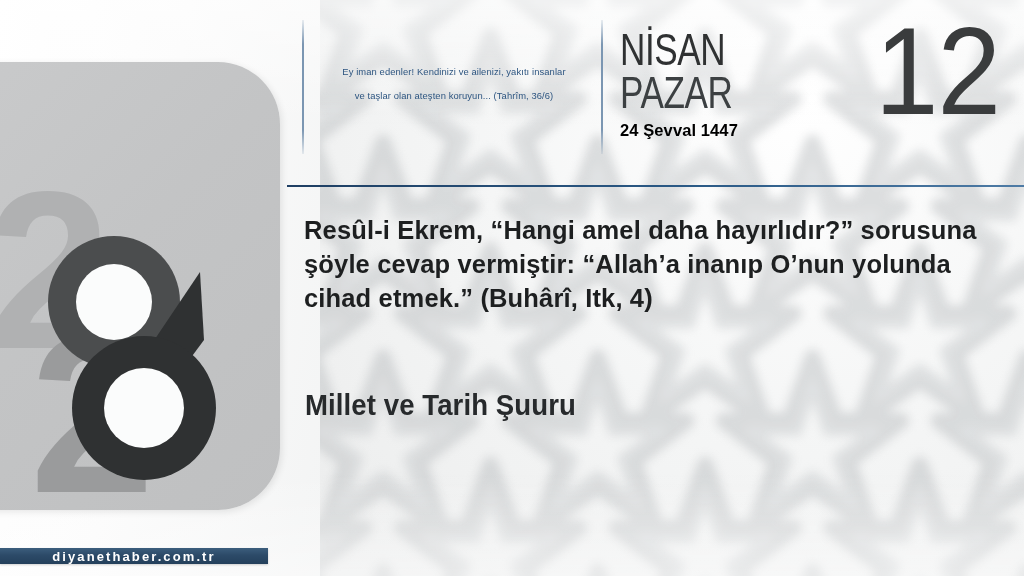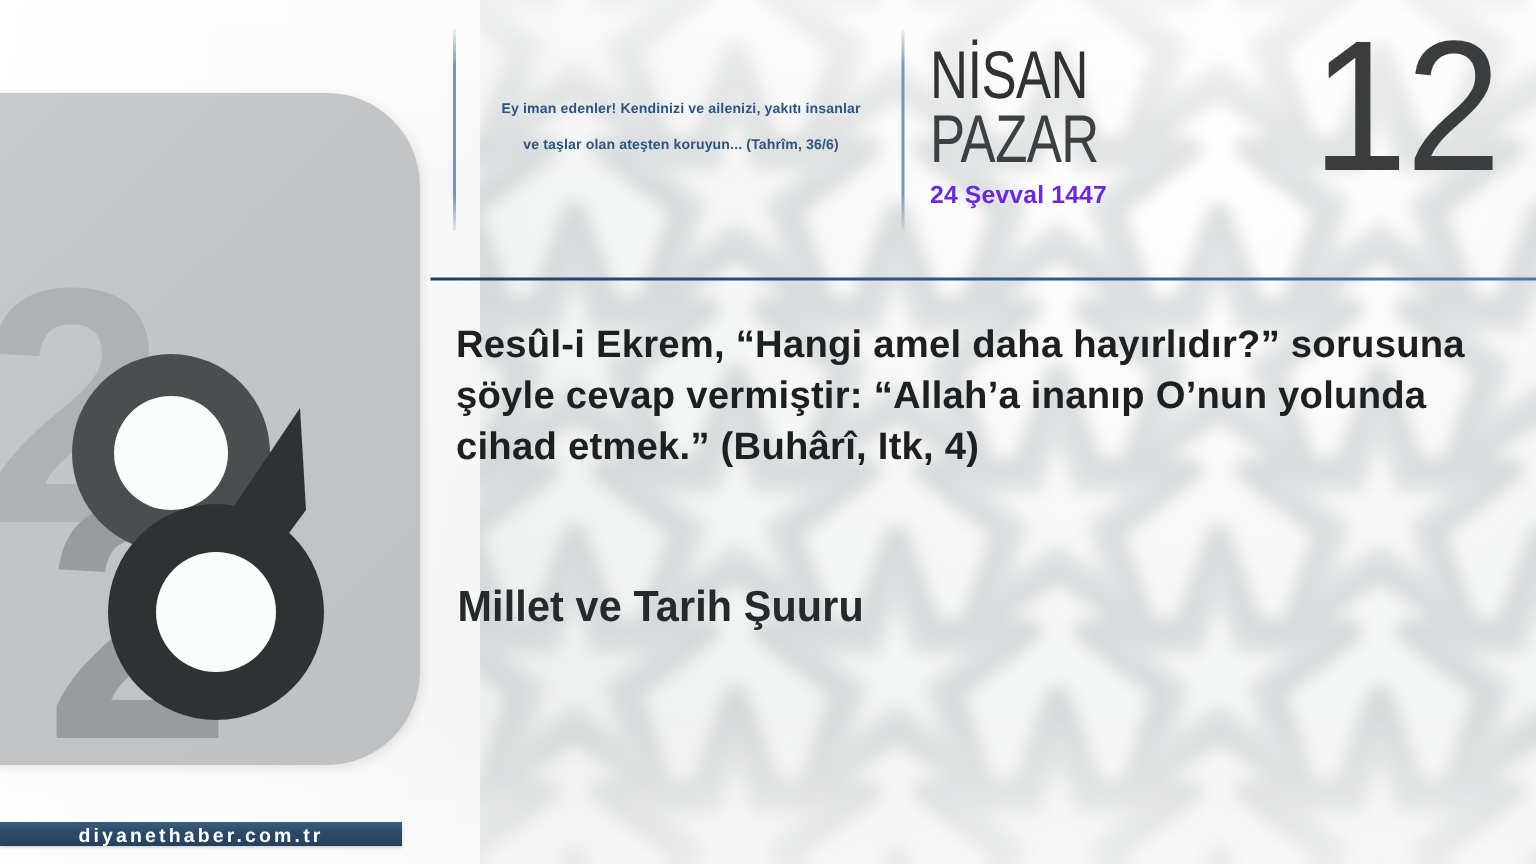--- a/index.html
+++ b/index.html
@@ -68,21 +68,21 @@
 
   
   .verse-block {
     position: absolute;
     left: 312px;
     top: 60px;
     width: 284px;
     text-align: center;
     color: #2d5580;
     font-size: 9.4px;
-    font-weight: bold;
+    font-weight: normal;
     line-height: 2.6;
     letter-spacing: 0.1px;
   }
   .verse-line { display: block; white-space: nowrap; }
 
   .divider-v {
     position: absolute;
     top: 20px;
     width: 2px;
     height: 134px;
@@ -105,21 +105,21 @@
     font-size: 45px;
     line-height: 0.96;
     letter-spacing: -0.5px;
     transform: scaleX(0.78);
     transform-origin: left center;
   }
   .weekday { color: #3c4042; }
   .hijri {
     display: block;
     margin-top: 7px;
-    color: #6d28d9;
+    color: #000000;
     font-size: 16.5px;
     font-weight: bold;
     letter-spacing: 0.1px;
   }
 
   .day-number {
     position: absolute;
     right: 24px;
     top: 6px;
     font-family: "Liberation Sans Narrow", "Liberation Sans", sans-serif;

